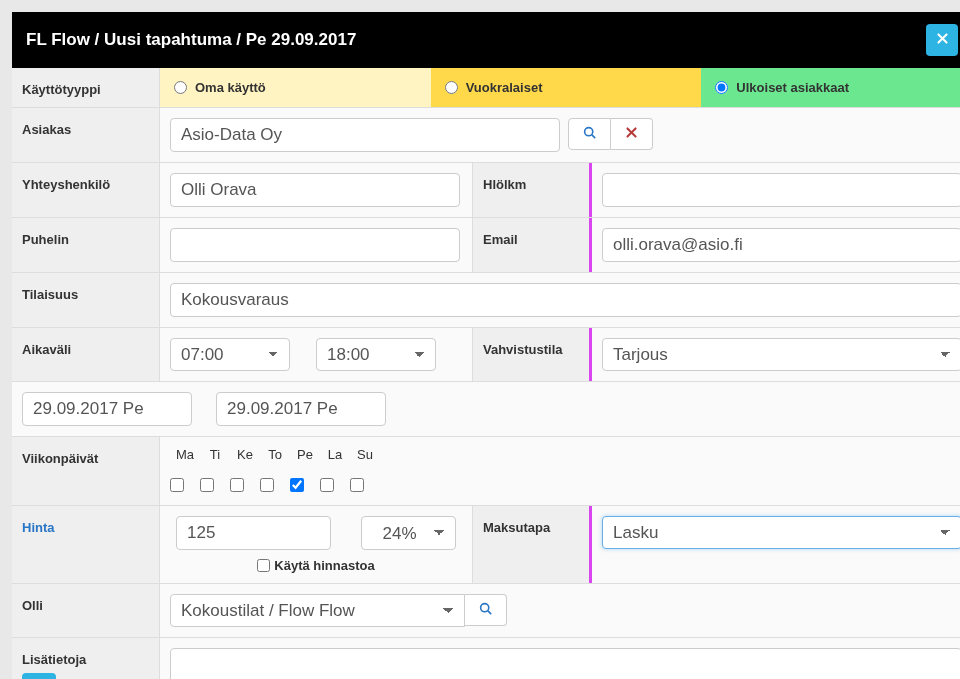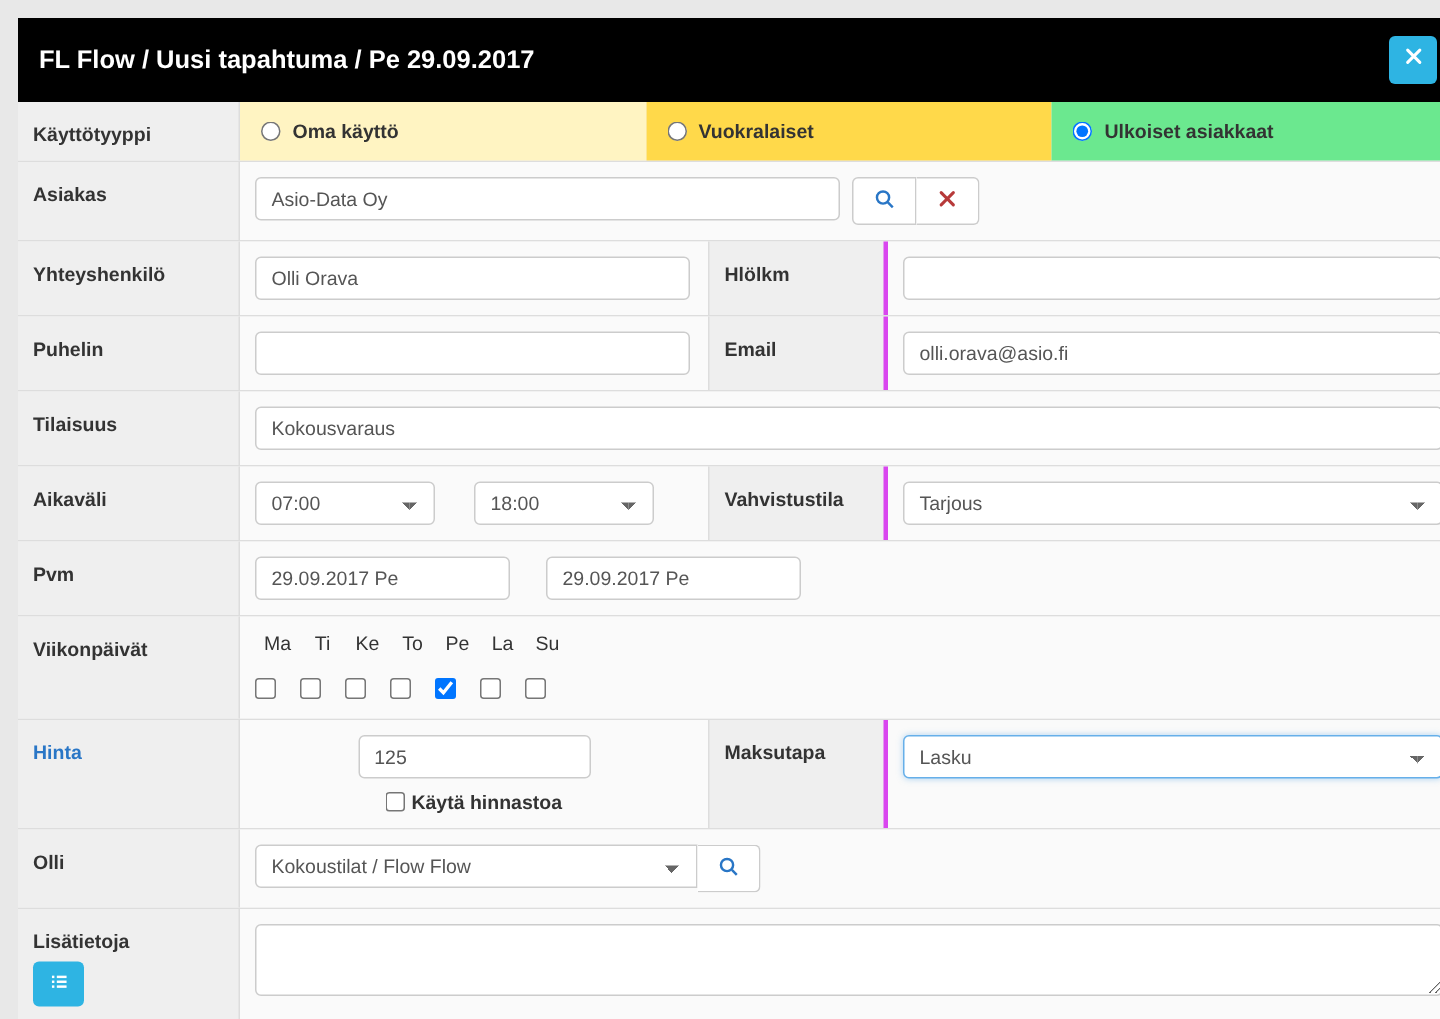--- a/index.html
+++ b/index.html
@@ -18,21 +18,21 @@
   .sub-body { flex:1; background:#fafafa; padding:10px; display:flex; align-items:flex-start; }
 
   
   .tab { flex:1; padding:12px 14px; display:flex; align-items:center; gap:8px; font-weight:bold; font-size:13px; }
   .tab input[type=radio] { margin:0; }
   .tab-yellow { background:#ffd94a; }
   .tab-lightyellow { background:#fff4c2; }
   .tab-green { background:#6be88f; }
 
   input[type=text], select, textarea {
-    border:1px solid #ccc; border-radius:4px; padding:6px 10px; font-size:13px; background:#fff; color:#555;
+    border:1px solid #ccc; border-radius:4px; padding:6px 10px; font-size:17px; background:#fff; color:#555;
   }
   select { appearance:none; background-image: linear-gradient(45deg, transparent 50%, #666 50%), linear-gradient(135deg, #666 50%, transparent 50%); background-position: calc(100% - 16px) 13px, calc(100% - 11px) 13px; background-size:5px 5px,5px 5px; background-repeat:no-repeat; padding-right:28px; }
   textarea { resize: both; }
   .btn { border:1px solid #ccc; background:#fff; border-radius:4px; padding:6px 14px; cursor:pointer; font-size:13px; display:inline-flex; align-items:center; justify-content:center; height:32px; }
   .btn-group { display:flex; }
   .btn-group .btn:first-child { border-top-right-radius:0; border-bottom-right-radius:0; }
   .btn-group .btn:last-child { border-top-left-radius:0; border-bottom-left-radius:0; border-left:none; }
   .icon-search { color:#2976c6; }
   .icon-times { color:#b73a3a; }
   .weekday-row { display:flex; gap:0; padding:0 0 8px 0; }
@@ -146,21 +146,20 @@
       </div>
       <div class="sub-label">Vahvistustila</div>
       <div class="sub-body">
         <select style="width:100%">
           <option>Tarjous</option>
         </select>
       </div>
     </div>
 
     <div class="row">
-      <div class="label-cell">Pvm</div>
       <div class="body-cell" style="gap:24px">
         <input type="text" style="width: 170px;" value="29.09.2017 Pe">
         <input type="text" style="width: 170px;" value="29.09.2017 Pe">
       </div>
     </div>
 
     <div class="row">
       <div class="label-cell">Viikonpäivät</div>
       <div class="body-cell" style="flex-direction:column; align-items:flex-start">
         <div class="weekday-row">
@@ -182,20 +181,23 @@
           <label><input type="checkbox" style=""></label>
         </div>
       </div>
     </div>
 
     <div class="row">
       <div class="label-cell link">Hinta</div>
       <div class="body-cell" style="flex:0 0 312px; flex-direction:column; align-items:center; gap:8px">
         <div style="display:flex; gap:30px">
           <input type="text" style="width: 155px;" value="125">
+          <select style="width:95px; text-align:center">
+            <option>24%</option>
+          </select>
         </div>
         <label style="display:flex; align-items:center; gap:4px">
           <input type="checkbox" style="">
           <span style="font-weight:bold">Käytä hinnastoa</span>
         </label>
       </div>
       <div class="sub-label">Maksutapa</div>
       <div class="sub-body">
         <select class="select-highlight" style="width:100%">
           <option>Lasku</option>

